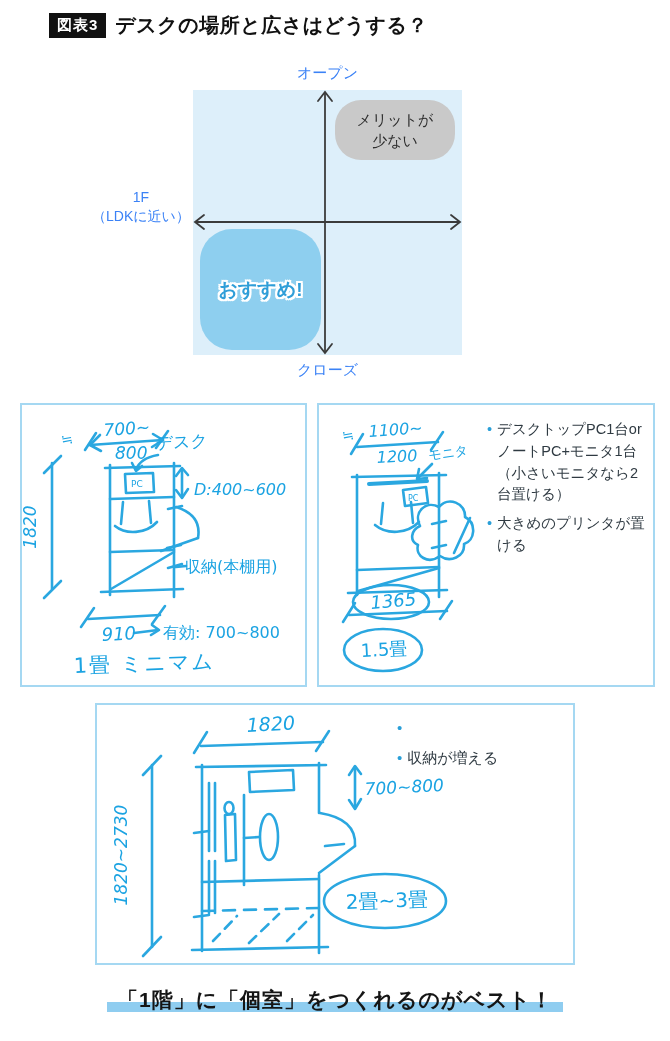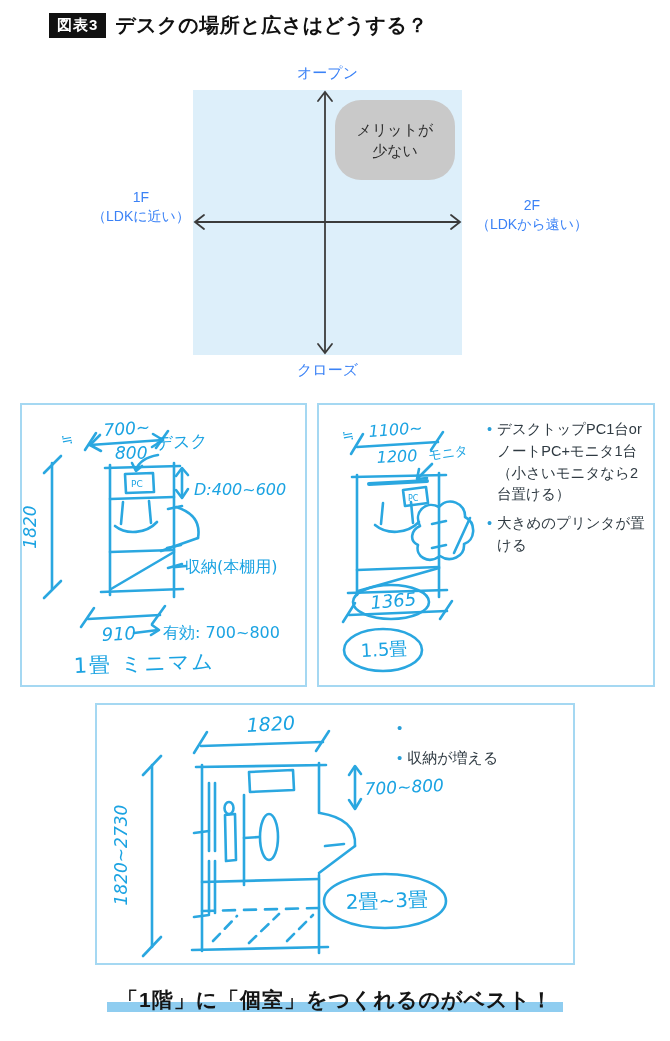--- a/index.html
+++ b/index.html
@@ -7,21 +7,21 @@
   .page { position:relative; width:670px; height:1041px; background:#fff; overflow:hidden; }
 
   
   .header { position:absolute; left:8px; top:12px; display:flex; align-items:center; gap:9px;margin-left:41px; }
   .badge { background:#111; color:#fff; font-size:15px; font-weight:bold; padding:3px 8px; letter-spacing:1px; }
   .title { font-size:20px; font-weight:bold; color:#111; letter-spacing:0.5px; }
 
   
   .chart { position:absolute; left:193px; top:90px; width:269px; height:265px; background:#ddeffa; }
   .axes { position:absolute; left:0; top:0; }
-  .box-bad { position:absolute; right:7px; top:10px; width:120px; height:80px; background:#c9c9c9;
+  .box-bad { position:absolute; right:7px; top:10px; width:120px; height:60px; background:#c9c9c9;
              border-radius:26px; display:flex; flex-direction:column; align-items:center;
              justify-content:center; font-size:15px; color:#2d2d2d; line-height:1.4;text-align:center; }
   .box-good { position:absolute; left:7px; bottom:5px; width:121px; height:121px; background:#8ecfef;
               border-radius:32px; display:flex; align-items:center; justify-content:center; }
   .box-good span { font-size:19px; font-weight:bold; color:#2f9ed8;
               text-shadow:-2px -2px 0 #fff,2px -2px 0 #fff,-2px 2px 0 #fff,2px 2px 0 #fff,
                           0 -2px 0 #fff,0 2px 0 #fff,-2px 0 0 #fff,2px 0 0 #fff; }
   .axis-label { position:absolute; color:#3b82f6; font-size:15px; text-align:center; line-height:1.35; }
   .lbl-top    { left:193px; top:63px;  width:269px; }
   .lbl-bottom { left:193px; top:360px; width:269px; }
@@ -72,30 +72,29 @@
         <path d="M125,254 L132,263 L139,254"></path>
         <path d="M3,132 L266,132"></path>
         <path d="M11,125 L2,132 L11,139"></path>
         <path d="M258,125 L267,132 L258,139"></path>
       </g>
     </svg>
     <div class="box-bad">
       <span>メリットが</span>
       <span>少ない</span>
     </div>
+    <div class="box-good">
+      <span>おすすめ!</span>
+    </div>
   </div>
   <div class="axis-label lbl-top">オープン</div>
   <div class="axis-label lbl-bottom">クローズ</div>
   <div class="axis-label lbl-left">
     <div>1F</div>
     <div>（LDKに近い）</div>
-  </div>
-  <div class="axis-label lbl-right">
-    <div>2F</div>
-    <div>（LDKから遠い）</div>
   </div>
 
   <div class="panel p1">
     <svg class="sketch sk" width="283" height="280" viewBox="0 0 283 280">
       <g>
         <path d="M88,60 L88,190"></path>
           <path d="M152,58 L152,192"></path>
         <path d="M83,63 L158,61"></path>
           <path d="M79,187 L161,184"></path>
         <path d="M88,94 L152,92"></path>

